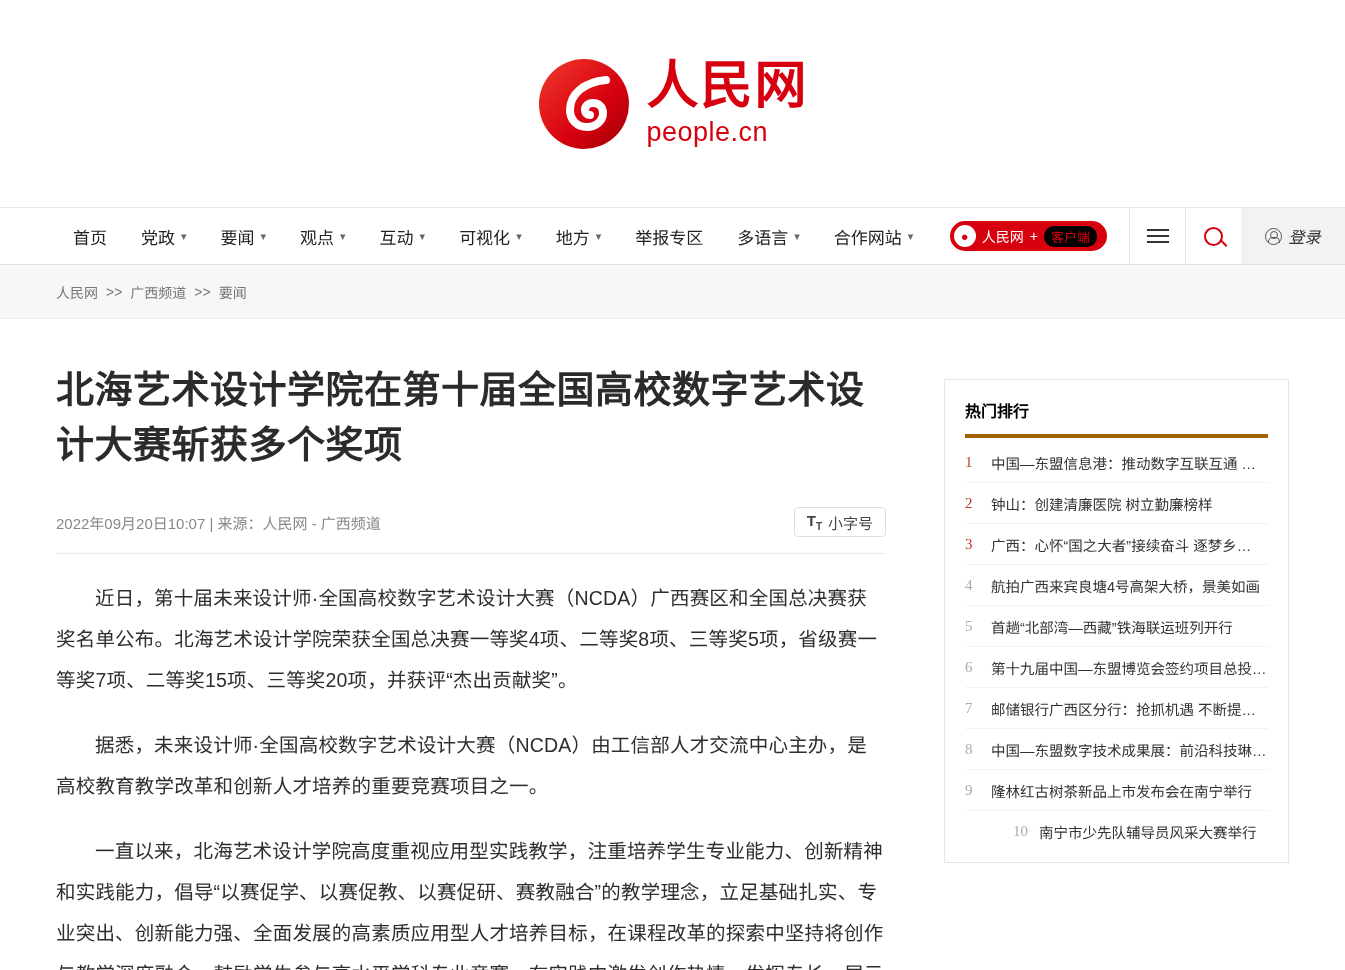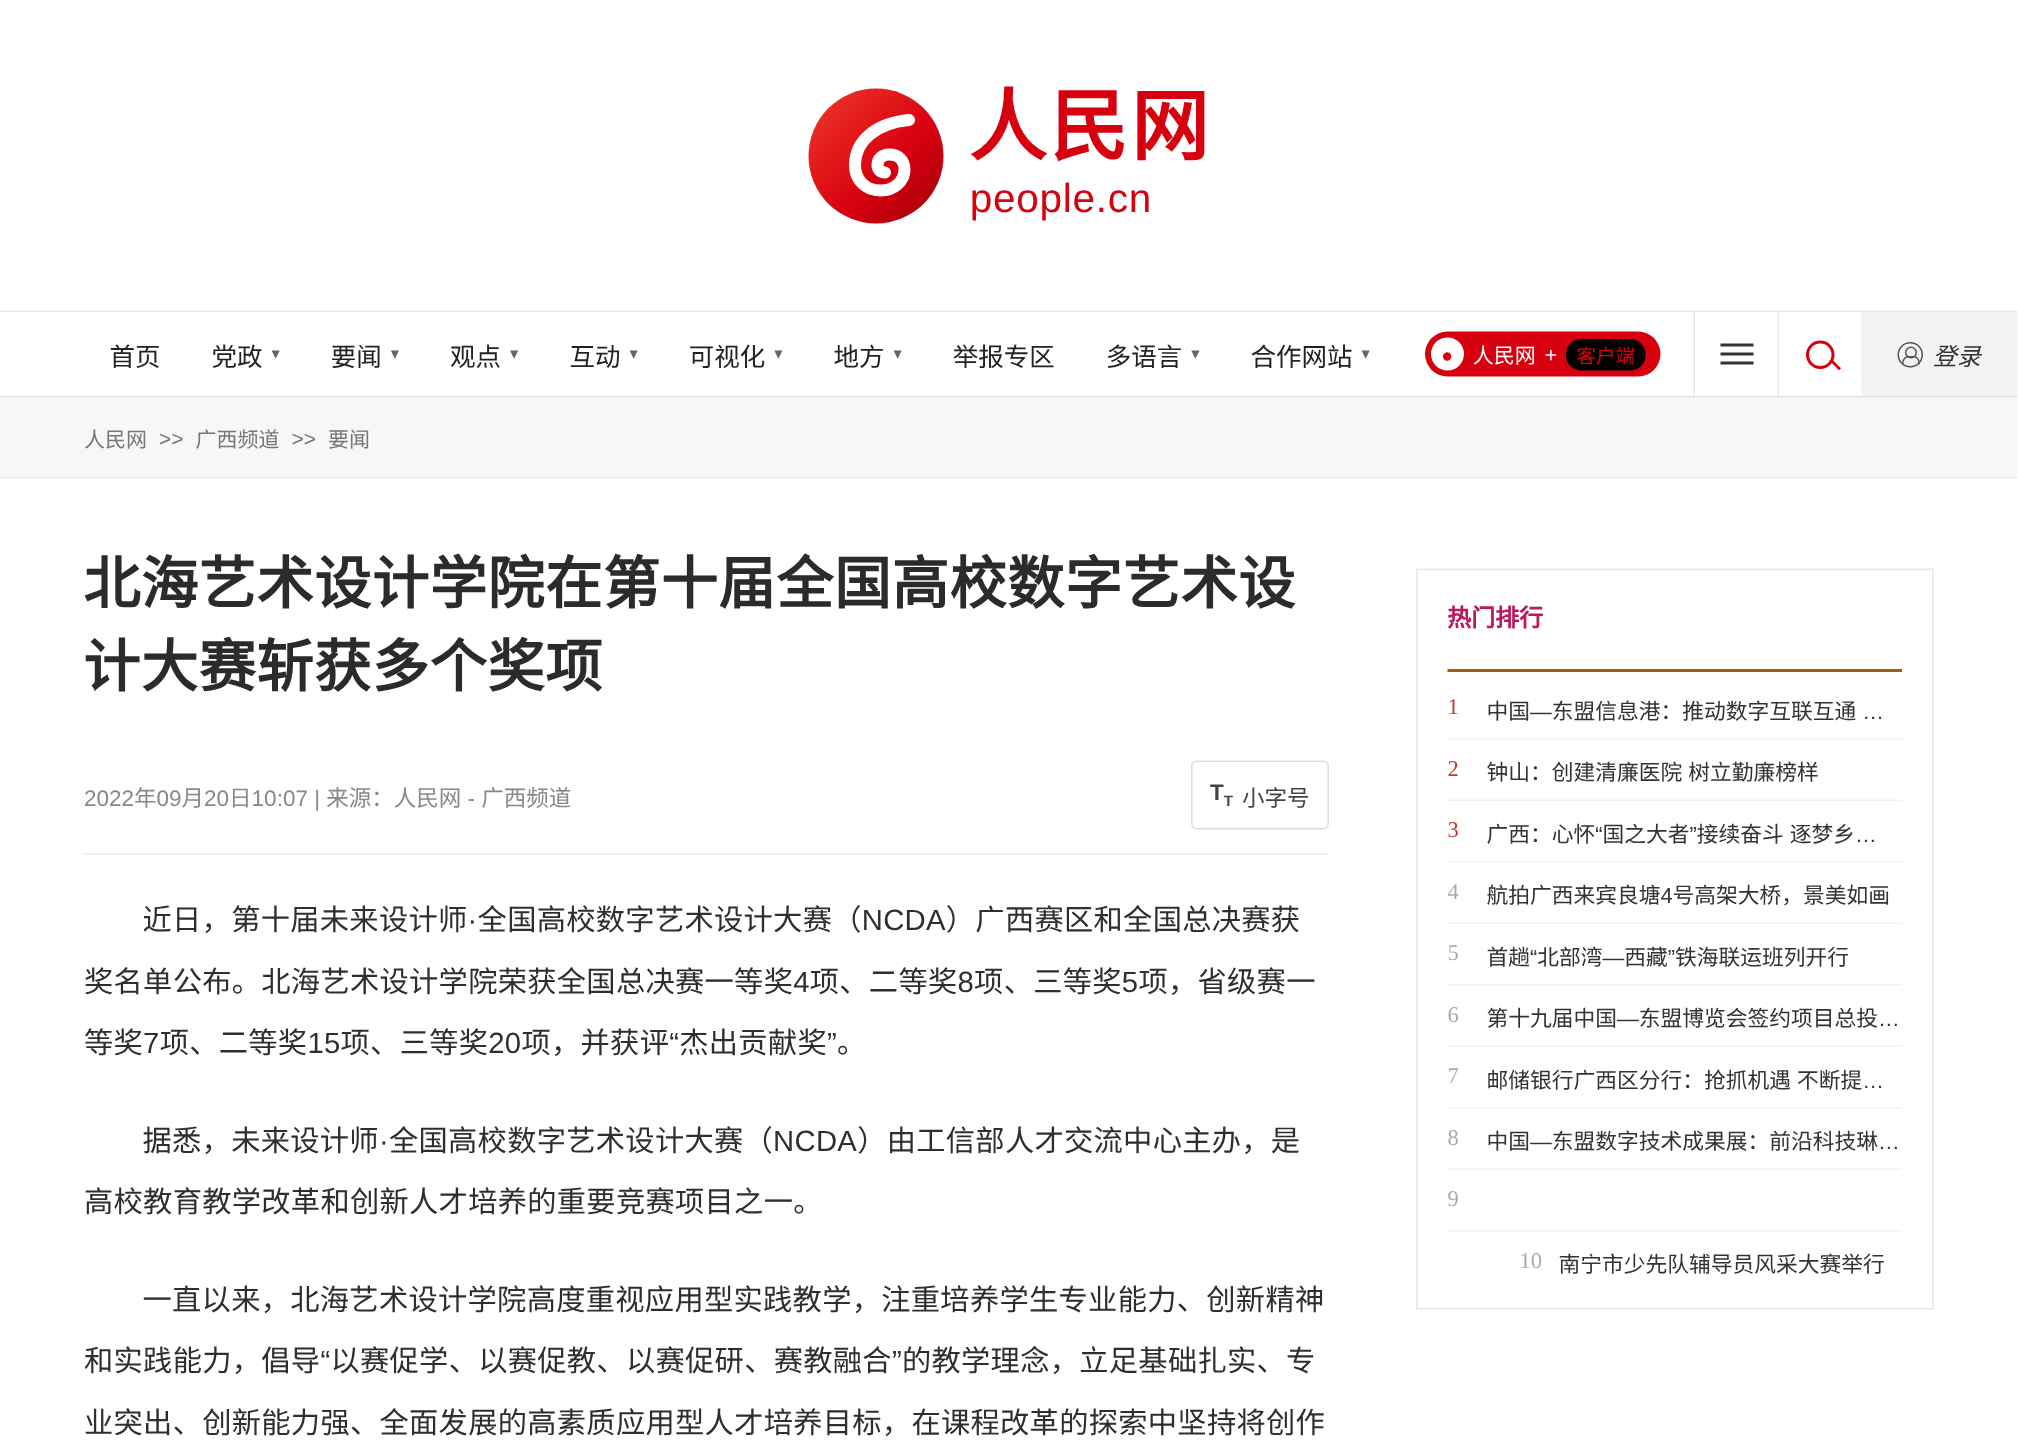--- a/index.html
+++ b/index.html
@@ -180,21 +180,21 @@
   .meta-row {
     display: flex; align-items: center;
     border-bottom: 1px solid #ebebeb;
     padding-bottom: 16px;
   }
   .meta-text { font-size: 15px; color: #888; }
   .fontsize-btn {
     margin-left: auto;
     border: 1px solid #ddd;
     border-radius: 4px;
-    height: 46px;
+    height: 30px;
     display: flex; align-items: center;
     padding: 0 12px;
     gap: 6px;
     font-size: 15px;
     color: #444;
     background: #fff;
     cursor: pointer;
   }
   .tt-glyph { font-weight: bold; font-size: 15px; }
   .tt-glyph sub { font-size: 10px; }
@@ -208,23 +208,23 @@
   }
 
   
   .sidebar { width: 345px; padding-top: 60px; }
   .rank-card {
     border: 1px solid #e6e6e6;
     background: #fff;
     padding: 18px 20px 10px 20px;
   }
   .rank-title {
-    font-size: 16px; color: #be185d; font-weight: bold;
-    padding-bottom: 24px;
-    border-bottom: 2px solid #a16207;
+    font-size: 16px; color: #000000; font-weight: bold;
+    padding-bottom: 12px;
+    border-bottom: 4px solid #a16207;
     margin-bottom: 4px;
   }
   .rank-item {
     display: flex; align-items: center;
     height: 41px;
     font-size: 14.5px;
     color: #333;
     border-bottom: 1px solid #f2f2f2;
     cursor: pointer;
     overflow: hidden;
@@ -390,20 +390,21 @@
       <div class="rank-item">
         <span class="rank-num">7</span>
         <span class="rank-text">邮储银行广西区分行：抢抓机遇 不断提升…</span>
       </div>
       <div class="rank-item">
         <span class="rank-num">8</span>
         <span class="rank-text">中国—东盟数字技术成果展：前沿科技琳琅…</span>
       </div>
       <div class="rank-item">
         <span class="rank-num">9</span>
+        <span class="rank-text">隆林红古树茶新品上市发布会在南宁举行</span>
       </div>
       <div class="rank-item">
         <span class="rank-num">10</span>
         <span class="rank-text">南宁市少先队辅导员风采大赛举行</span>
       </div>
     </div>
   </div>
 
 </div>
 

